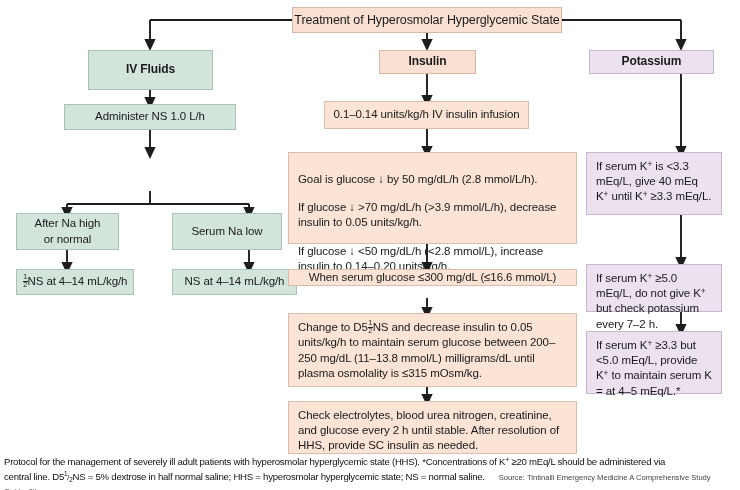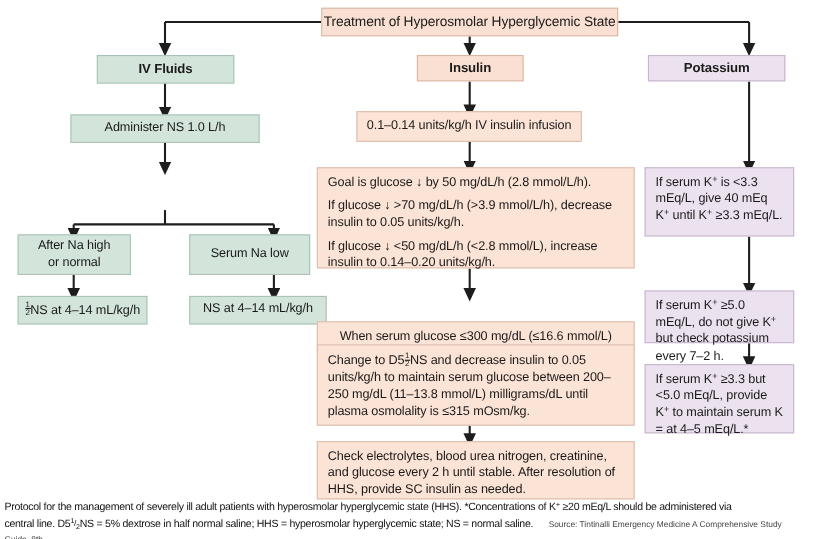--- a/index.html
+++ b/index.html
@@ -80,21 +80,21 @@
   }
   .frac .num { display: block; border-bottom: 1px solid #1a1a1a; padding: 0 0.5px; }
   .frac .den { display: block; padding: 0 0.5px; }
 
   sup.plus {
     font-size: 0.72em;
     vertical-align: 0.42em;
     line-height: 0;
   }
 
-  .para { margin: 0 0 6px 0; }
+  .para { margin: 13px 0 6px 0; }
   .para:last-child { margin-bottom: 0; }
 
   
   #caption {
     position: absolute;
     left: 4px;
     top: 455px;
     width: 734px;
     font-family: "Liberation Sans", sans-serif;
     font-size: 9.6px;
@@ -155,21 +155,21 @@
       <path d="M681,74 L681,152" marker-end="url(#ah)"></path>
       <path d="M681,215 L681,263" marker-end="url(#ah)"></path>
       <path d="M681,312 L681,330" marker-end="url(#ah)"></path>
     </g>
   </svg>
 
   <div class="node center peach title-node" style="left:292px; top:7px; width:270px; height:26px;">
     <span class="txt">Treatment of Hyperosmolar Hyperglycemic State</span>
   </div>
 
-  <div class="node center green header-node" style="left:88px; top:50px; width:125px; height:26px;">
+  <div class="node center green header-node" style="left:88px; top:50px; width:125px; height:40px;">
     <span class="txt">IV Fluids</span>
   </div>
 
   <div class="node center peach header-node" style="left:379px; top:50px; width:97px; height:24px;">
     <span class="txt">Insulin</span>
   </div>
 
   <div class="node center purple header-node" style="left:589px; top:50px; width:125px; height:24px;">
     <span class="txt">Potassium</span>
   </div>
@@ -203,21 +203,21 @@
   </div>
 
   <div class="node left peach2" style="left:288px; top:152px; width:289px; height:92px;">
     <span class="txt">
       <p class="para">Goal is glucose ↓ by 50 mg/dL/h (2.8 mmol/L/h).</p>
       <p class="para">If glucose ↓ &gt;70 mg/dL/h (&gt;3.9 mmol/L/h), decrease insulin to 0.05 units/kg/h.</p>
       <p class="para">If glucose ↓ &lt;50 mg/dL/h (&lt;2.8 mmol/L), increase insulin to 0.14–0.20 units/kg/h.</p>
     </span>
   </div>
 
-  <div class="node center peach2" style="left:288px; top:269px; width:289px; height:29px;margin-top:23px;">
+  <div class="node center peach2" style="left:288px; top:269px; width:289px; height:17px;">
     <span class="txt">When serum glucose ≤300 mg/dL (≤16.6 mmol/L)</span>
   </div>
 
   <div class="node left peach2" style="left:288px; top:313px; width:289px; height:74px;">
     <span class="txt"><span>Change to D5</span><span class="frac"><span class="num">1</span><span class="den">2</span></span><span>NS and decrease insulin to 0.05 units/kg/h to maintain serum glucose between 200–250 mg/dL (11–13.8 mmol/L) milligrams/dL until plasma  osmolality is ≤315 mOsm/kg.</span></span>
   </div>
 
   <div class="node left peach2" style="left:288px; top:401px; width:289px; height:53px;">
     <span class="txt">Check electrolytes, blood urea nitrogen, creatinine, and glucose every 2 h until stable. After resolution of HHS, provide SC insulin as needed.</span>
   </div>

